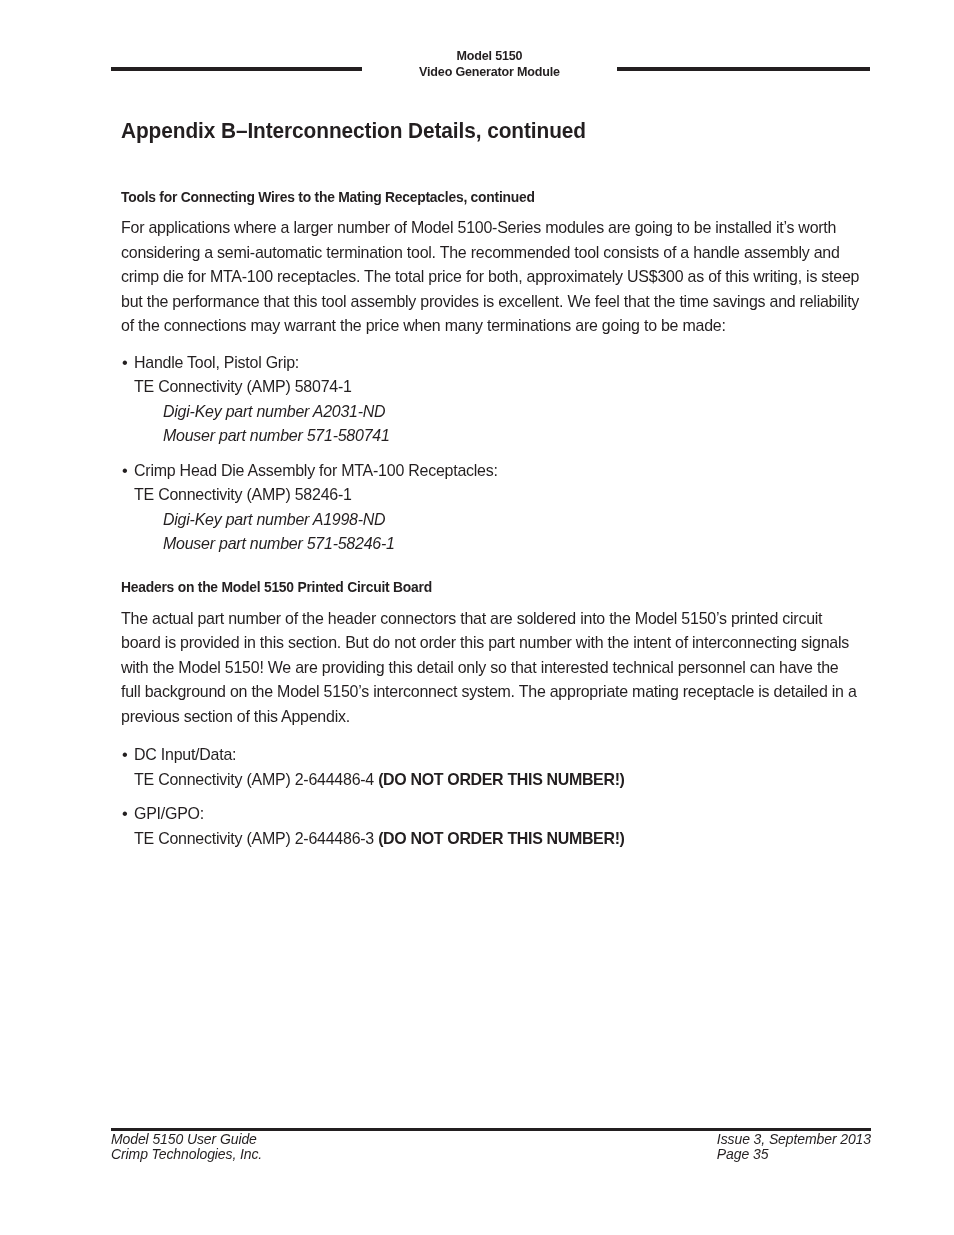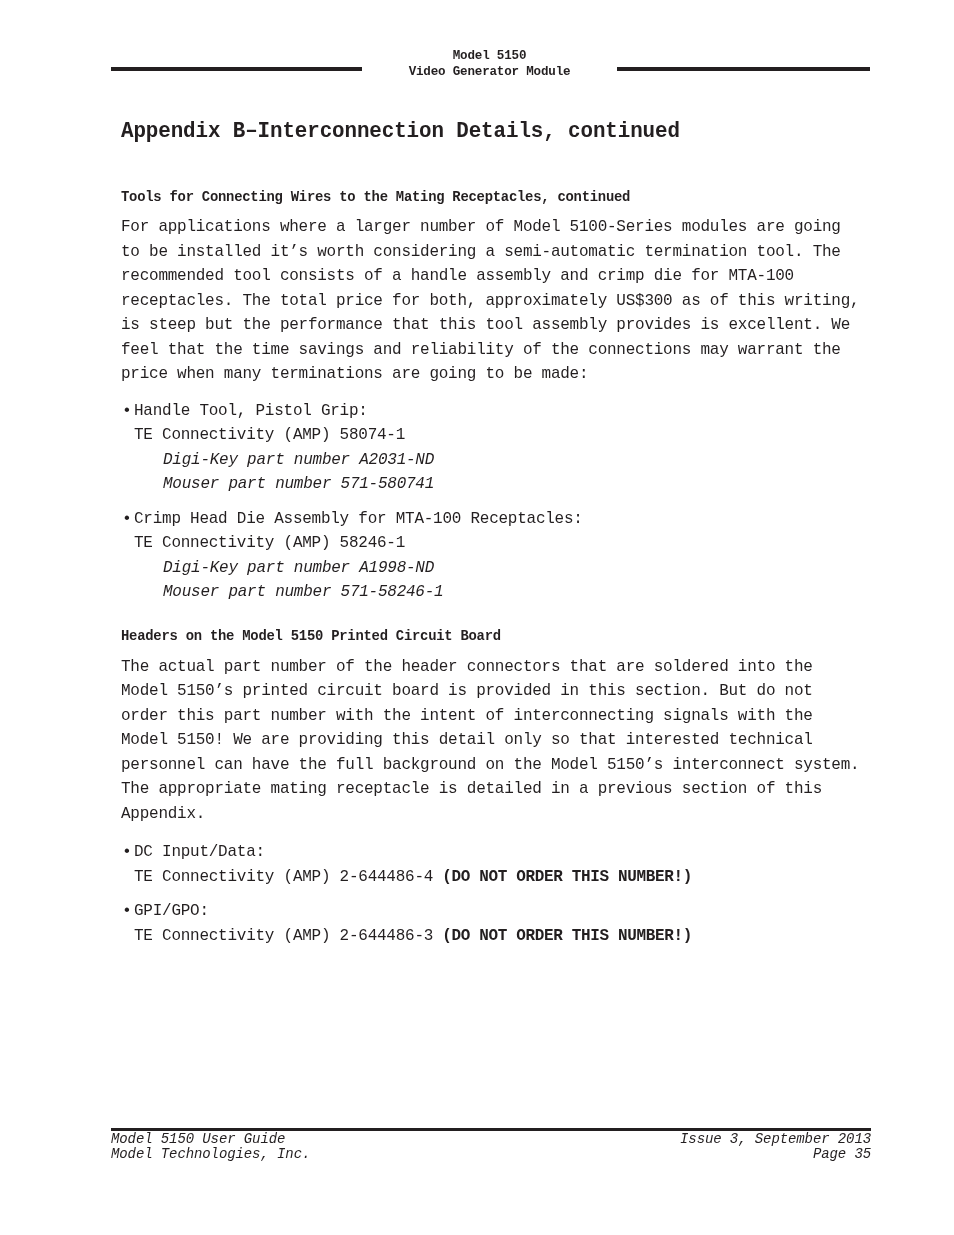--- a/index.html
+++ b/index.html
@@ -15,21 +15,20 @@
     color: #231f20;
     -webkit-font-smoothing: antialiased;
   }
 
   .page {
     position: absolute;
     left: 0; top: 0;
     width: 954px;
     height: 1235px;
     overflow: hidden;
-    font-family: Liberation Mono, monospace;
   }
 
   
   .page-header {
     position: absolute;
     left: 111px;
     top: 48px;
     width: 759px;
     height: 44px;
   }
@@ -155,21 +154,21 @@
     display: flex;
     justify-content: space-between;
     align-items: flex-start;
     margin-top: 1px;
     font-style: italic;
     font-size: 14px;
     line-height: 15px;
     letter-spacing: -0.1px;
   }
   .footer-left  { text-align: left; }
-  .footer-right { text-align: right; }
+  .footer-right { }
   .footer-line  { display: block; white-space: nowrap; }
 </style>
 </head>
 <body>
 
 <div class="page">
 
   <div class="page-header">
     <div class="header-rule left"></div>
     <div class="header-rule right"></div>
@@ -233,21 +232,21 @@
       </li>
     </ul>
 
   </div>
 
   <div class="page-footer">
     <div class="footer-rule"></div>
     <div class="footer-cols">
       <div class="footer-left">
         <span class="footer-line">Model 5150 User Guide</span>
-        <span class="footer-line">Model Technologies, Inc.</span>
+        <span class="footer-line">Crimp Technologies, Inc.</span>
       </div>
       <div class="footer-right">
         <span class="footer-line">Issue 3, September 2013</span>
         <span class="footer-line">Page 35</span>
       </div>
     </div>
   </div>
 
 </div>
 

